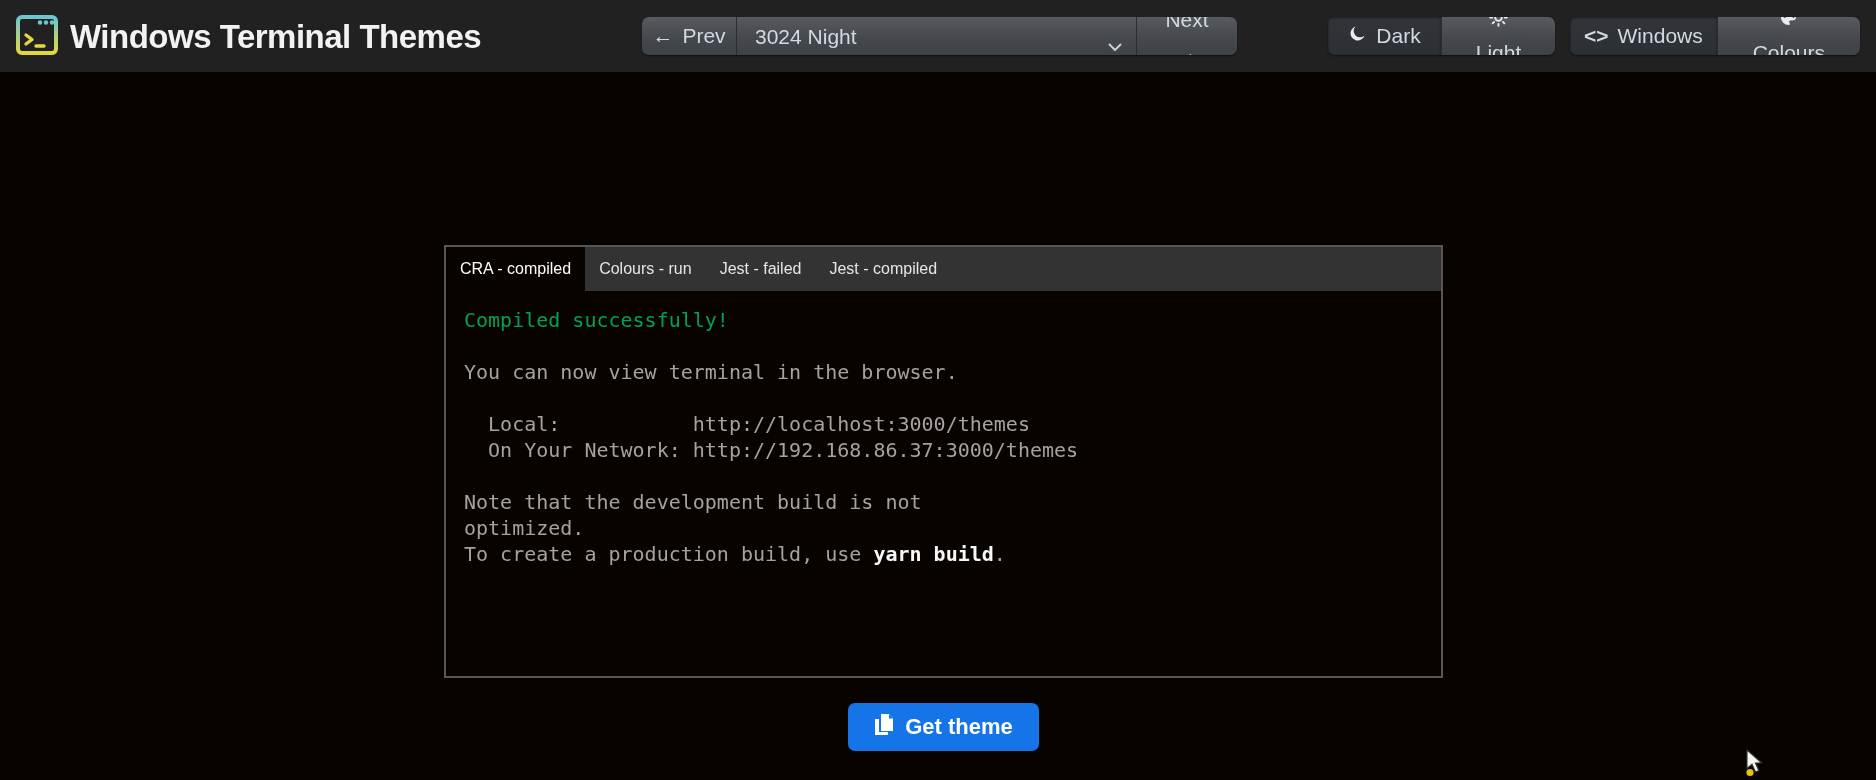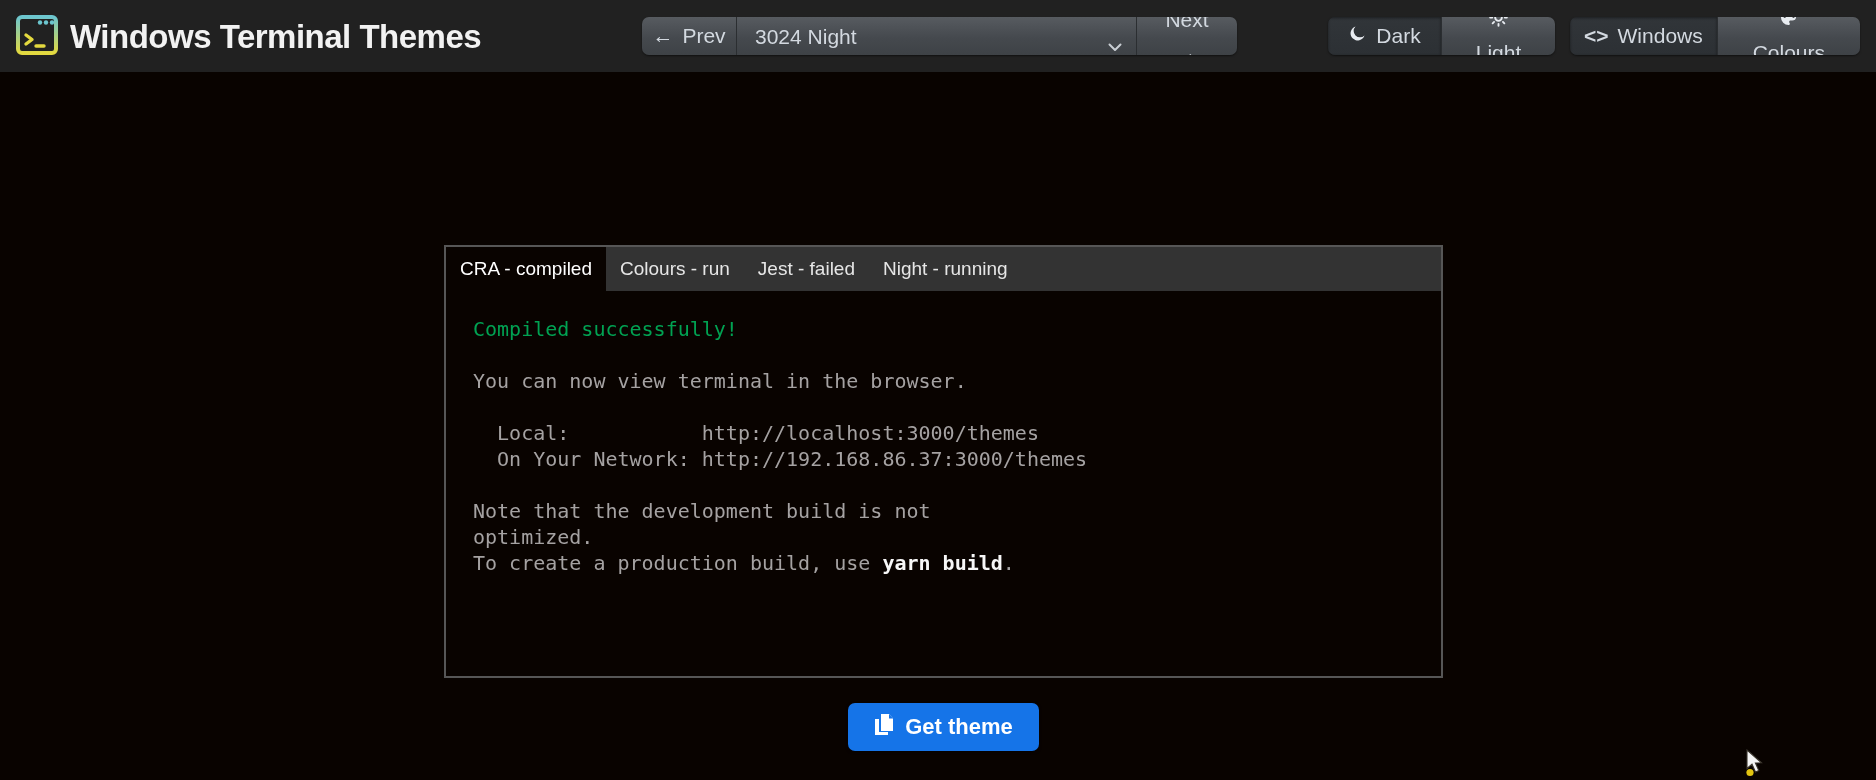--- a/index.html
+++ b/index.html
@@ -58,28 +58,28 @@
   
   .term-window {
     position: absolute; left: 444px; top: 245px; width: 999px; height: 433px;
     border: 2px solid #565656;
     background: #090300;
     display: flex; flex-direction: column;
   }
   .tabbar { height: 44px; background: #333333; display: flex; align-items: stretch; flex: none; }
   .tab {
     display: flex; align-items: center; padding: 0 14px;
-    color: #e6e6e6; font-size: 19px; cursor: pointer; white-space: nowrap;
+    color: #e6e6e6; font-size: 16px; cursor: pointer; white-space: nowrap;
     background: transparent; border: none; font-family: "Liberation Sans", sans-serif;
   }
   .tab.active { background: #090300; color: #ffffff; }
 
   .term-body { flex: 1; overflow: hidden; }
   .term-out {
-    margin: 9px; padding: 16px 18px;
+    margin: 0; padding: 16px 18px;
     font-family: "DejaVu Sans Mono", monospace;
     font-size: 20px; line-height: 26px;
     color: #a5a2a2; white-space: pre;
   }
   .t-green { color: #01a252; }
   .t-bold { color: #f7f7f7; font-weight: bold; }
 
   
   .actions {
     position: absolute; left: 444px; top: 703px; width: 999px; height: 48px;
@@ -190,21 +190,21 @@
       <span>Colours</span>
     </button>
   </div>
 </div>
 
 <div class="term-window">
   <div class="tabbar">
     <button class="tab active">CRA - compiled</button>
     <button class="tab">Colours - run</button>
     <button class="tab">Jest - failed</button>
-    <button class="tab">Night - running</button>
+    <button class="tab">Jest - compiled</button>
   </div>
   <div class="term-body">
 <pre class="term-out"><span class="t-green">Compiled successfully!</span>
 
 <span>You can now view terminal in the browser.</span>
 
 <span>  Local:           http://localhost:3000/themes</span>
 <span>  On Your Network: http://192.168.86.37:3000/themes</span>
 
 <span>Note that the development build is not</span>

